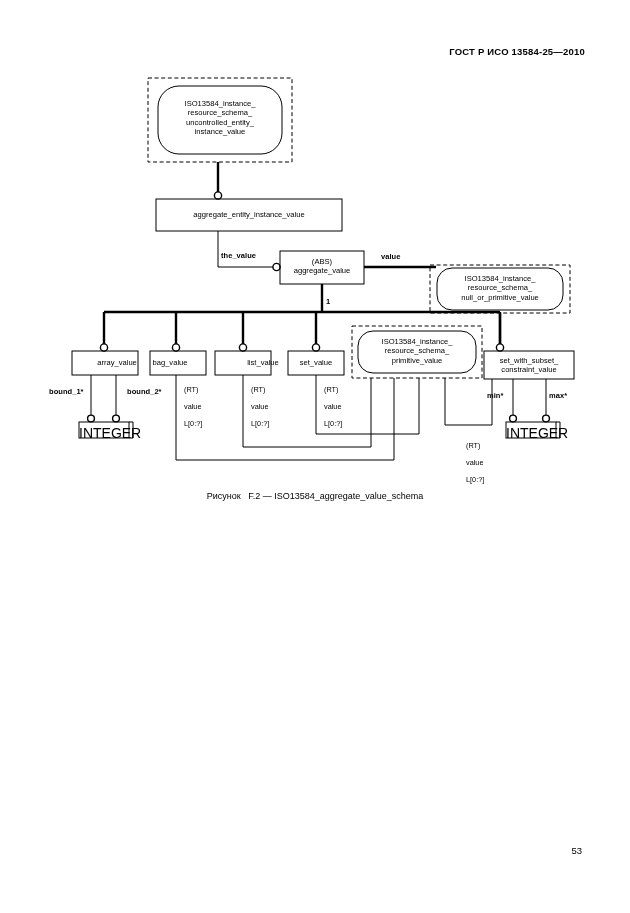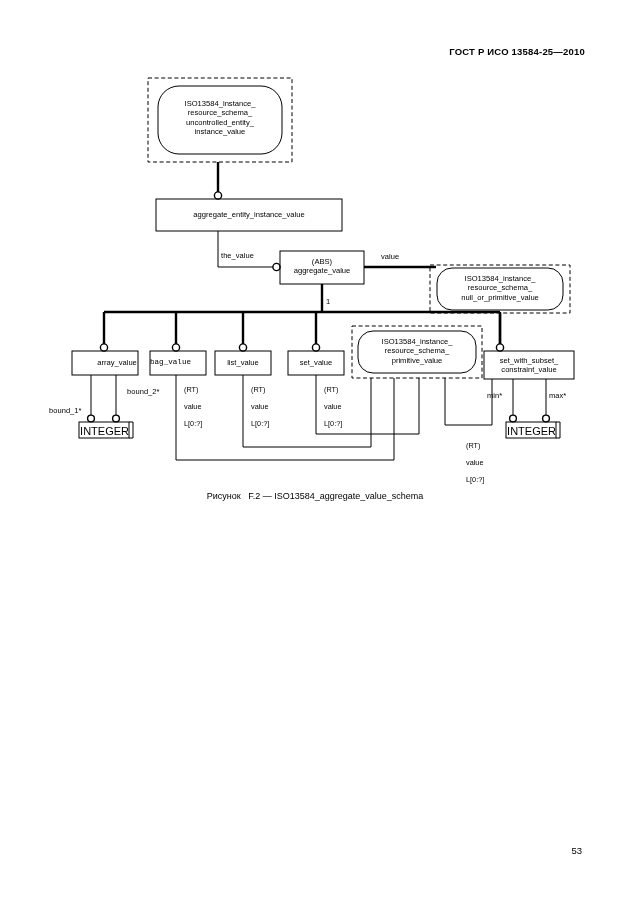--- a/index.html
+++ b/index.html
@@ -58,38 +58,38 @@
   }
 
   
   .lbl {
     position: absolute;
     font-size: 7.5px;
     line-height: 9px;
     white-space: pre;
     letter-spacing: 0.05px;
   }
-  .lbl.l { text-align: center; }
+  .lbl.l { text-align: center; font-weight: bold; }
   .box-text {
     position: absolute;
     font-size: 7.6px;
     line-height: 9.4px;
     text-align: center;
     white-space: pre;
   }
   .rt-text {
     position: absolute;
     font-size: 7.3px;
     line-height: 17px;
     text-align: left;
     white-space: pre;
   }
   .integer-text {
     position: absolute;
-    font-size: 11px;
+    font-size: 14px;
     text-align: right;
     white-space: pre;
   }
 </style>
 </head>
 <body>
 
 <div id="page-header">ГОСТ Р ИСО 13584-25—2010</div>
 
 <div id="diagram">
@@ -195,40 +195,40 @@
 resource_schema_
 primitive_value</div>
 
   <div class="box-text" style="left:156px; top:210px; width:186px;">aggregate_entity_instance_value</div>
 
   <div class="box-text" style="left:280px; top:257px; width:84px;">(ABS)
 aggregate_value</div>
 
   <div class="box-text" style="left:72px; top:358px; width:90px;">array_value</div>
 
-  <div class="box-text" style="left:150px; top:358px; width:40px;font-family:Liberation Mono, monospace;">bag_value</div>
-
-  <div class="box-text" style="left:215px; top:358px; width:56px;">list_value</div>
+  <div class="box-text" style="left:150px; top:358px; width:40px;">bag_value</div>
+
+  <div class="box-text" style="left:215px; top:358px; width:72px;padding-left:12px;">list_value</div>
 
   <div class="box-text" style="left:288px; top:358px; width:56px;">set_value</div>
 
   <div class="box-text" style="left:484px; top:356px; width:90px;">set_with_subset_
 constraint_value</div>
 
   <div class="integer-text" style="left:79px; top:425px; width:50px;">INTEGER</div>
 
   <div class="integer-text" style="left:506px; top:425px; width:50px;">INTEGER</div>
 
   <div class="lbl l" style="left:221px; top:251px;">the_value</div>
 
   <div class="lbl l" style="left:381px; top:252px;">value</div>
 
   <div class="lbl l" style="left:326px; top:297px;">1</div>
 
-  <div class="lbl l" style="left:49px; top:406px;">bound_1*</div>
+  <div class="lbl l" style="left:49px; top:387px;">bound_1*</div>
 
   <div class="lbl l" style="left:119px; top:387px;padding-left:8px;">bound_2*</div>
 
   <div class="lbl l" style="left:487px; top:391px;">min*</div>
 
   <div class="lbl l" style="left:549px; top:391px;">max*</div>
 
   <div class="rt-text" style="left:184px; top:381px;">(RT)
 value
 L[0:?]</div>

